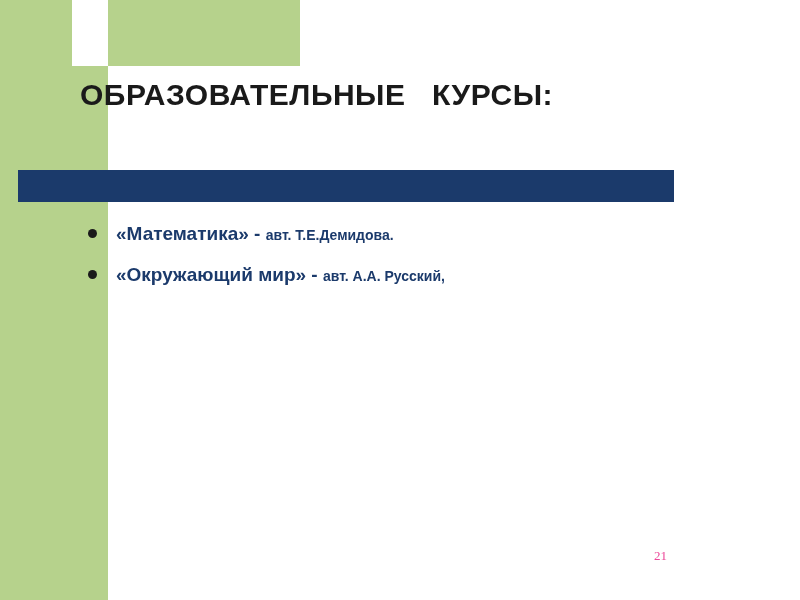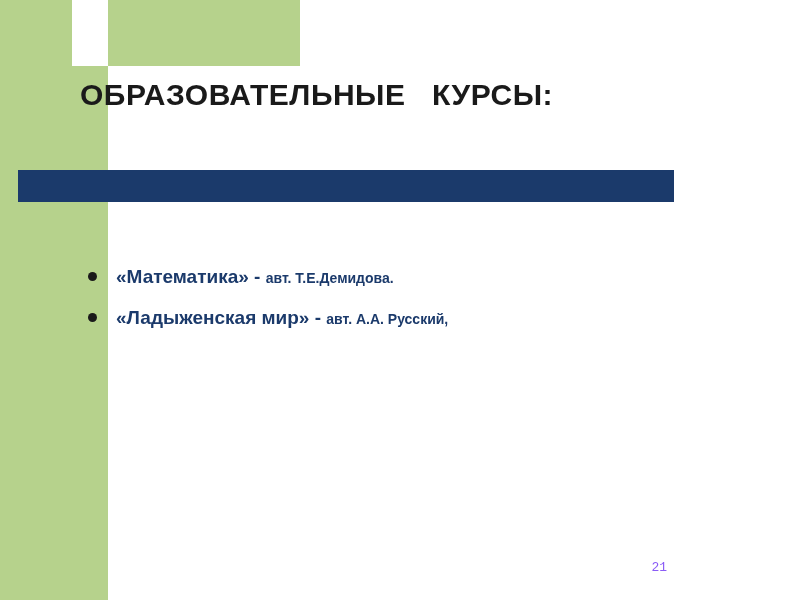--- a/index.html
+++ b/index.html
@@ -112,29 +112,29 @@
   .cont-line {
     display: block;
     margin-left: 28px;
     color: #1b3a6b;
     font-weight: bold;
     font-size: 14px;
     line-height: 1.3;
   }
   .cont-line.indent-1 { padding-left: 230px; }
   .cont-line.indent-2 { padding-left: 135px; }
-  .gap-md { margin-bottom: 17px; margin-top: 43px; }
+  .gap-md { margin-bottom: 17px; }
   
   .page-number {
     position: absolute;
     right: 40px;
-    bottom: 25px;
+    bottom: 36px;
     font-size: 13px;
-    color: #8b5cf6;
-    font-family: Liberation Mono, monospace;
+    color: #ec4899;
+    font-family: Liberation Serif, serif;
   }
 </style>
 </head>
 <body>
 
 <div class="slide">
 
   <div class="band-green-top"></div>
   <div class="band-green-left"></div>
   <div class="band-green-body"></div>
@@ -149,21 +149,21 @@
 
 
     <div class="bullet-row gap-md">
       <span class="bullet-mark"></span>
       <span class="bullet-text"><span>«Математика» - </span><span class="author">авт. Т.Е.Демидова.</span></span>
     </div>
 
 
     <div class="bullet-row">
       <span class="bullet-mark"></span>
-      <span class="bullet-text"><span>«Ладыженская мир» - </span><span class="author">авт. А.А. Русский,</span></span>
+      <span class="bullet-text"><span>«Окружающий мир» - </span><span class="author">авт. А.А. Русский,</span></span>
     </div>
 
 
   </div>
 
   <div class="page-number">21</div>
 
 </div>
 
 </body></html>

